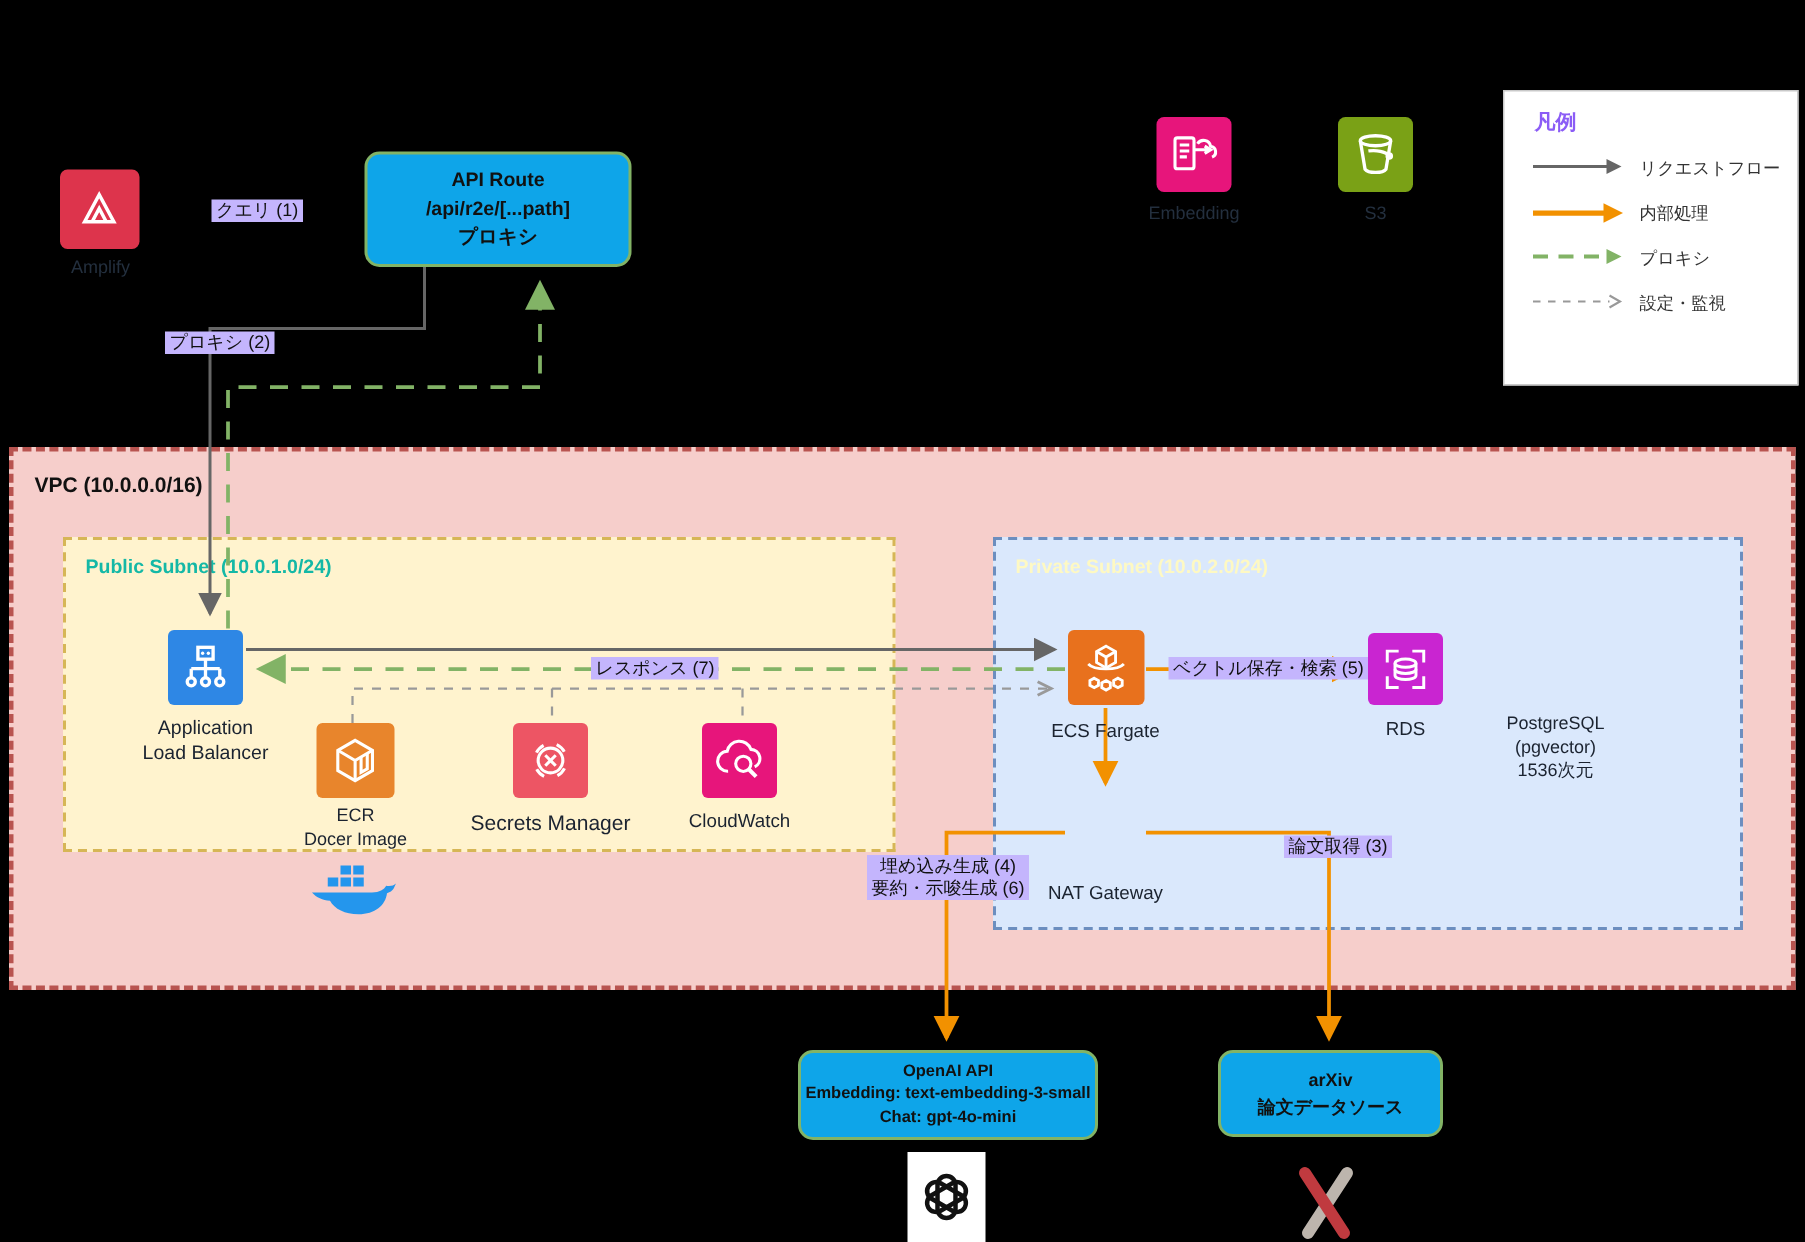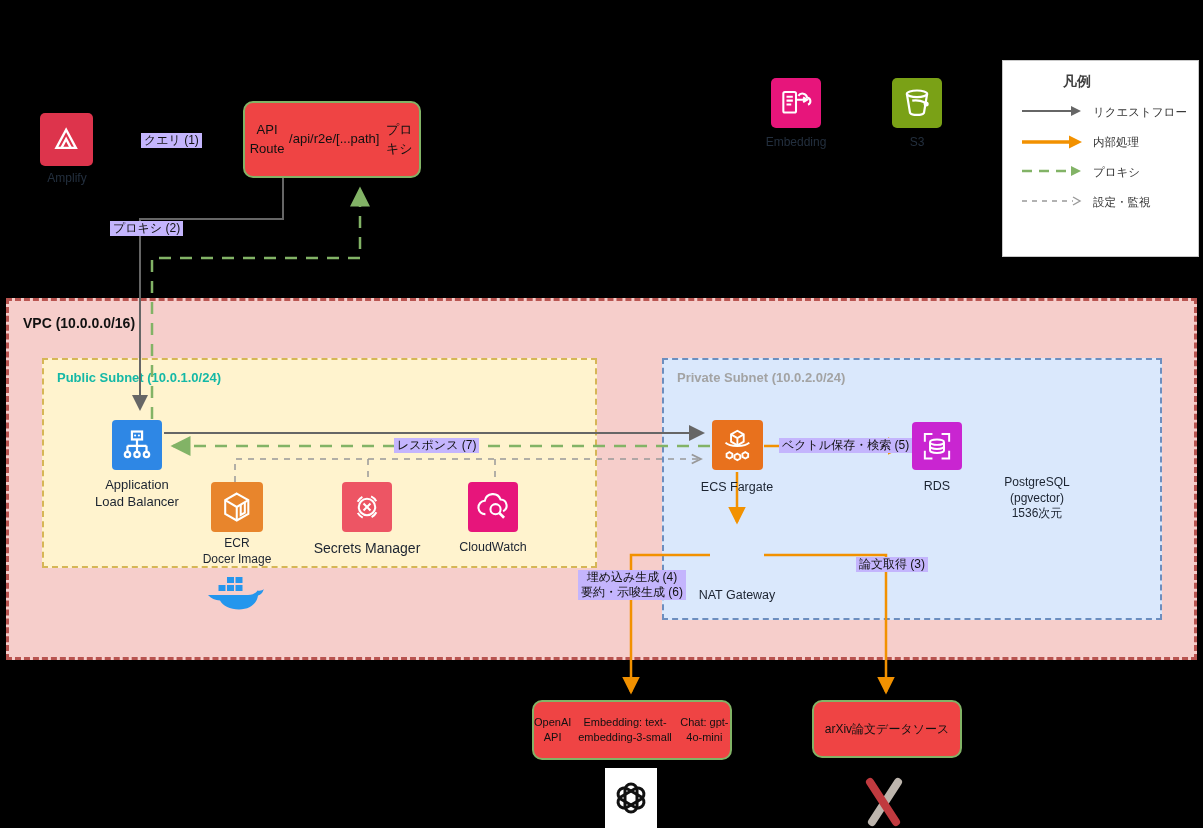--- a/index.html
+++ b/index.html
@@ -8,31 +8,31 @@
     background:#000;font-family:"Liberation Sans","DejaVu Sans",sans-serif;
     -webkit-font-smoothing:antialiased;
   }
   .abs{position:absolute;}
   
   .vpc{left:6px;top:298px;width:1191px;height:362px;background:#F6CECB;border:3px dashed #B85450;box-sizing:border-box;z-index:1;}
   .vpc-label{left:23px;top:315px;font-size:14px;font-weight:bold;color:#111;z-index:4;}
   .public-subnet{left:42px;top:358px;width:555px;height:210px;background:#FFF3CE;border:2px dashed #D6B656;box-sizing:border-box;z-index:2;}
   .public-label{left:57px;top:370px;font-size:13px;font-weight:bold;color:#14b8a6;z-index:4;}
   .private-subnet{left:662px;top:358px;width:500px;height:262px;background:#DAE8FC;border:2px dashed #6C8EBF;box-sizing:border-box;z-index:2;}
-  .private-label{left:677px;top:370px;font-size:13px;font-weight:bold;color:#a3a3a3;z-index:4;text-align:right;}
-  
-  .gbox{background:#ef4444;border:2px solid #82B366;border-radius:10px;box-sizing:border-box;
-        display:flex;flex-direction:row;justify-content:center;align-items:center;
-        color:#111;font-weight:normal;text-align:center;z-index:4;}
+  .private-label{left:677px;top:370px;font-size:13px;font-weight:bold;color:#fef9c3;z-index:4;text-align:right;}
+  
+  .gbox{background:#0ea5e9;border:2px solid #82B366;border-radius:10px;box-sizing:border-box;
+        display:flex;flex-direction:column;justify-content:center;align-items:center;
+        color:#111;font-weight:bold;text-align:center;z-index:4;}
   .api-route{left:243px;top:101px;width:178px;height:77px;font-size:13px;line-height:1.45;}
   .openai-box{left:532px;top:700px;width:200px;height:60px;font-size:11px;line-height:1.4;}
   .arxiv-box{left:812px;top:700px;width:150px;height:58px;font-size:12px;line-height:1.5;}
   
   .legend{left:1002px;top:60px;width:197px;height:197px;background:#fff;border:1px solid #c9c9c9;box-sizing:border-box;z-index:4;}
-  .legend-title{position:absolute;left:20px;top:12px;font-size:14px;font-weight:bold;color:#404040;margin-left:40px;}
+  .legend-title{position:absolute;left:20px;top:12px;font-size:14px;font-weight:bold;color:#8b5cf6;}
   .legend-row{position:absolute;left:18px;width:170px;height:14px;display:flex;align-items:flex-start;gap:10px;}
   .legend-row span{font-size:11.5px;color:#333;white-space:nowrap;}
   
   .sq{border-radius:5px;display:flex;align-items:center;justify-content:center;z-index:6;}
   .sq svg{width:76%;height:76%;}
   .amplify{left:40px;top:113px;width:53px;height:53px;background:#DD344C;}
   .cloudfront{left:771px;top:78px;width:50px;height:50px;background:#E7157B;}
   .s3{left:892px;top:78px;width:50px;height:50px;background:#7AA116;}
   .alb{left:112px;top:420px;width:50px;height:50px;background:#2E87E5;border-radius:4px;}
   .ecr{left:211px;top:482px;width:52px;height:50px;background:#E8852C;border-radius:4px;}

